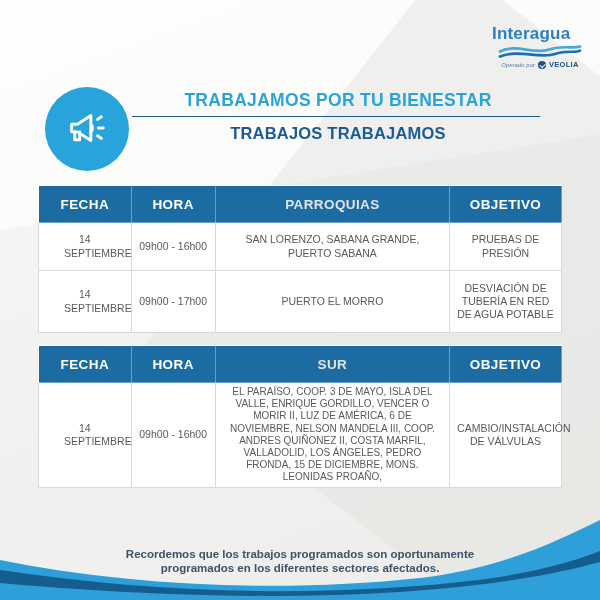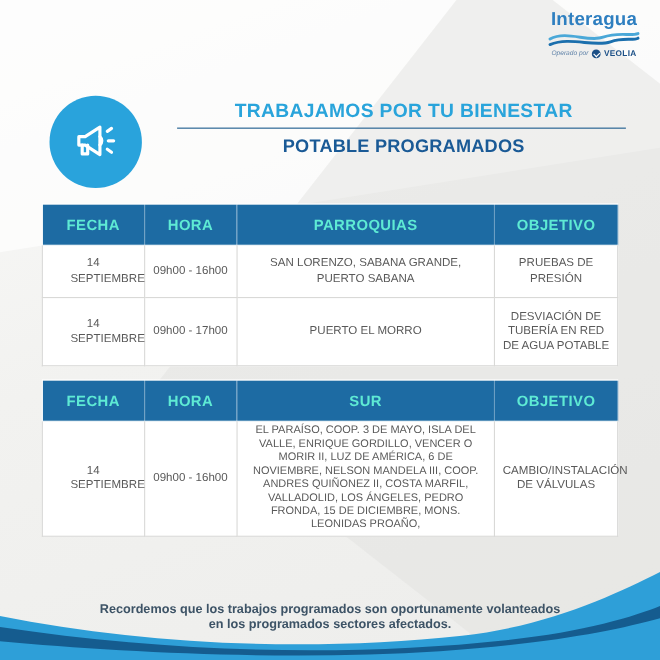--- a/index.html
+++ b/index.html
@@ -12,50 +12,50 @@
   .bg-swoosh-a {
     position:absolute; width:900px; height:300px; left:-150px; top:-120px;
     background:rgba(255,255,255,.65); transform:rotate(-9deg); z-index:0;
   }
   .bg-swoosh-b {
     position:absolute; width:700px; height:500px; right:-320px; top:120px;
     background:rgba(224,224,222,.45); transform:rotate(38deg); z-index:0;
   }
 
   
-  .logo { position:absolute; top:8px; right:12px; width:96px; text-align:center; z-index:3; }
+  .logo { position:absolute; top:24px; right:12px; width:96px; z-index:3; }
   .logo-name { font-size:17px; font-weight:bold; color:#2e7fc0; letter-spacing:.2px; }
   .logo-waves { display:block; margin:0 auto; }
   .logo-operated { display:flex; align-items:center; justify-content:center; gap:3px; margin-top:1px; }
   .operated-prefix { font-size:6px; font-style:italic; color:#5b7fa6; }
   .veolia-mark { width:8px; height:8px; border-radius:50%; background:#1b4f86; position:relative; }
   .veolia-mark::after { content:""; position:absolute; left:2px; top:2px; width:4px; height:3px;
     border-left:1.2px solid #fff; border-bottom:1.2px solid #fff; transform:rotate(-45deg); }
   .operated-name { font-size:7.5px; font-weight:bold; color:#1b4f86; letter-spacing:.3px; }
 
   
   .hero-circle {
     position:absolute; left:45px; top:87px; width:84px; height:84px; border-radius:50%;
     background:#29a3dc; display:flex; align-items:center; justify-content:center; z-index:2;
   }
-  .headline-block { position:absolute; left:161px; top:90px; width:412px; text-align:center; z-index:2; }
+  .headline-block { position:absolute; left:132px; top:90px; width:412px; text-align:center; z-index:2; }
   .tagline { font-size:17.5px; font-weight:bold; color:#29a4db; letter-spacing:.3px; }
   .tagline-rule { border:none; border-top:1.6px solid #1b5a8c; margin:5px 4px 6px 0; }
   .prog-title { font-size:16.5px; font-weight:bold; color:#1a5a96; line-height:1.22; letter-spacing:.2px; }
 
   
   .sched-table { position:absolute; left:38px; width:524px; border-collapse:collapse; z-index:2;
     table-layout:fixed; background:#fff; }
   .t1 { top:185px; }
   .t2 { top:345px; }
   .sched-table th {
-    background:#1d6ba3; color:#5eead4; font-size:13.5px; font-weight:bold; letter-spacing:.4px;
+    background:#1d6ba3; color:#ffffff; font-size:13.5px; font-weight:bold; letter-spacing:.4px;
     height:37px; border:1px solid rgba(255,255,255,.35); text-align:center; vertical-align:middle;
   }
-  .sched-table th.hl { color:#5eead4; }
+  .sched-table th.hl { color:#e5e5e5; }
   .sched-table td {
     border:1px solid #d9d9d7; background:#fff; color:#595959; font-size:10.5px; line-height:1.26;
     text-align:center; vertical-align:middle; padding:3px 7px;
   }
   .t1 tr.r1 td { height:48px; }
   .t1 tr.r2 td { height:62px; }
   .t2 tr.r1 td { height:77px; }
   td.c-fecha { padding:3px 25px; }
   .t2 td.c-zone { font-size:10px; line-height:1.22; padding:3px 6px; }
 
@@ -93,21 +93,21 @@
       <path d="M14,9.5 c1.2,1 1.2,3 0,4"></path>
       <path d="M17.5,7 l2,-1.4"></path>
       <path d="M18,11.5 h2.5"></path>
       <path d="M17.5,15.5 l2,1.4"></path>
     </svg>
   </div>
 
   <div class="headline-block">
     <div class="tagline">TRABAJAMOS POR TU BIENESTAR</div>
     <hr class="tagline-rule">
-    <div class="prog-title">POTABLE PROGRAMADOS</div>
+    <div class="prog-title">TRABAJOS TRABAJAMOS</div>
   </div>
 
   <table class="sched-table t1">
     <colgroup>
         <col style="width:17.7%">
         <col style="width:16.1%">
         <col style="width:44.8%">
         <col style="width:21.4%">
       </colgroup>
     <thead>
@@ -152,19 +152,19 @@
     <tbody>
       <tr class="r1">
         <td class="c-fecha">14 SEPTIEMBRE</td>
         <td>09h00 - 16h00</td>
         <td class="c-zone">EL PARAÍSO, COOP. 3 DE MAYO, ISLA DEL VALLE, ENRIQUE GORDILLO, VENCER O MORIR II, LUZ DE AMÉRICA, 6 DE NOVIEMBRE, NELSON MANDELA III, COOP. ANDRES QUIÑONEZ II, COSTA MARFIL, VALLADOLID, LOS ÁNGELES, PEDRO FRONDA, 15 DE DICIEMBRE, MONS. LEONIDAS PROAÑO,</td>
         <td>CAMBIO/INSTALACIÓN DE VÁLVULAS</td>
       </tr>
     </tbody>
   </table>
 
-  <div class="footer-note">Recordemos que los trabajos programados son oportunamente volanteados en los programados sectores afectados.</div>
+  <div class="footer-note">Recordemos que los trabajos programados son oportunamente programados en los diferentes sectores afectados.</div>
 
   <svg class="bottom-waves" viewBox="0 0 600 110" preserveAspectRatio="none">
     <path d="M0,70 C130,96 280,103 420,88 C500,79 560,50 600,30 L600,110 L0,110 Z" fill="#2e9fd8"></path>
     <path d="M0,80 C160,104 320,107 460,92 C530,85 578,70 600,61 L600,72 C560,83 500,95 400,102 C260,111 110,103 0,93 Z" fill="#155c8f"></path>
   </svg>
 </div>
 
 </body></html>

